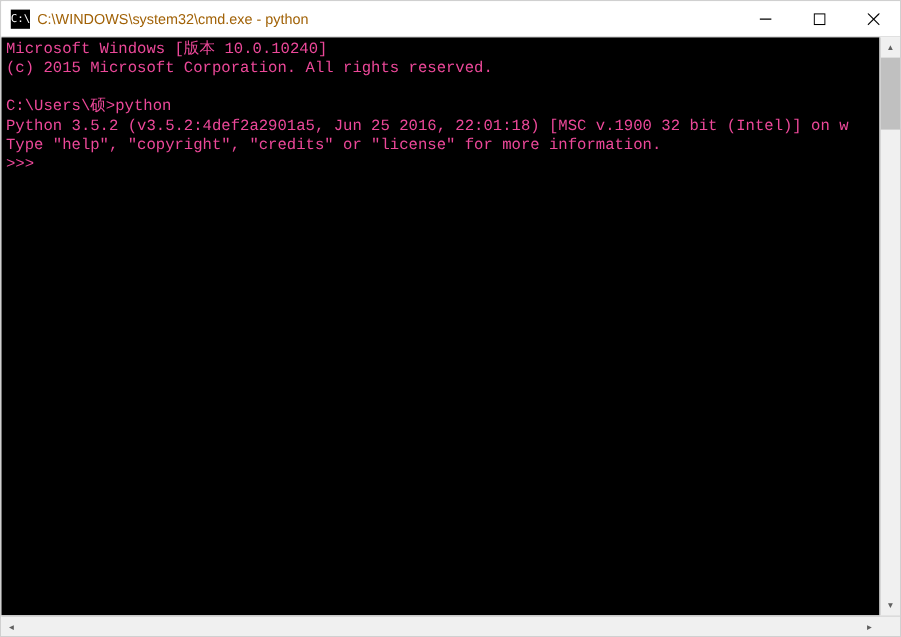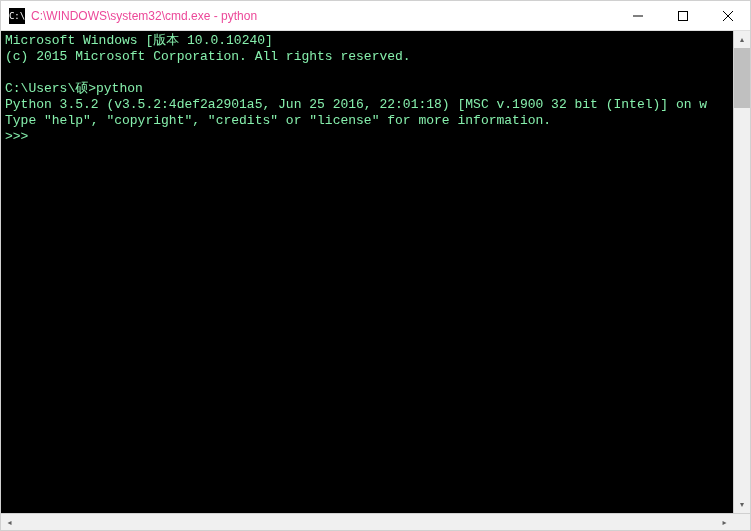--- a/index.html
+++ b/index.html
@@ -30,21 +30,21 @@
       background: #000;
       display: flex;
       align-items: center;
       justify-content: center;
       font-size: 9px;
       color: #fff;
       font-family: monospace;
     }
     .titlebar-title {
       font-size: 12px;
-      color: #ec4899;
+      color: #a16207;
       flex: 1;
     }
     .titlebar-controls {
       display: flex;
       height: 100%;
     }
     .titlebar-btn {
       width: 45px;
       height: 100%;
       display: flex;
@@ -68,21 +68,21 @@
       flex-direction: column;
     }
     .terminal-wrapper {
       flex: 1;
       display: flex;
       overflow: hidden;
     }
     .terminal {
       flex: 1;
       background: #000;
-      color: #86efac;
+      color: #ec4899;
       font-family: "Consolas", "Courier New", monospace;
       font-size: 13px;
       line-height: 16px;
       padding: 2px 4px;
       white-space: pre;
       overflow: hidden;
     }
     .vscrollbar {
       width: 17px;
       background: #f0f0f0;

